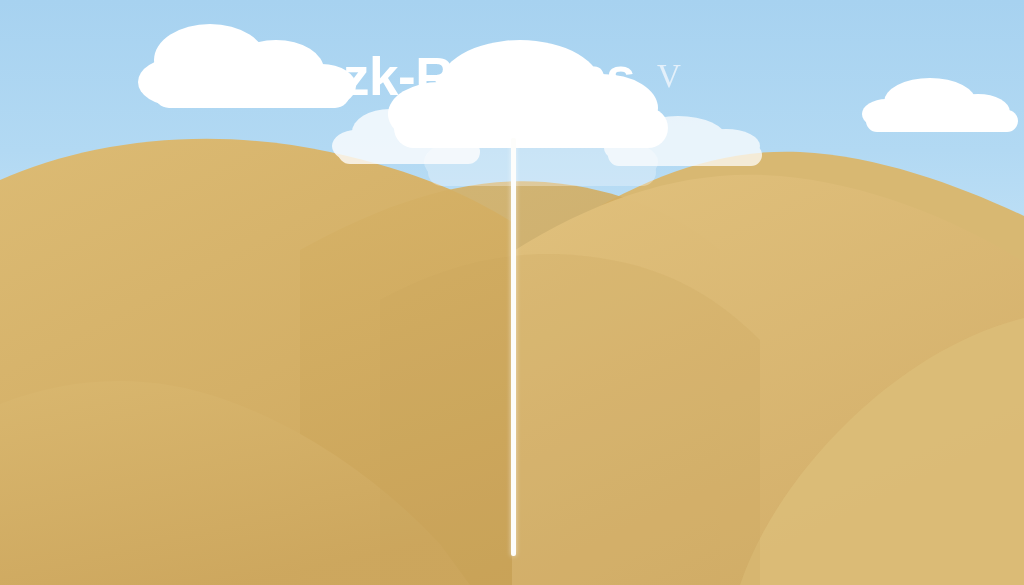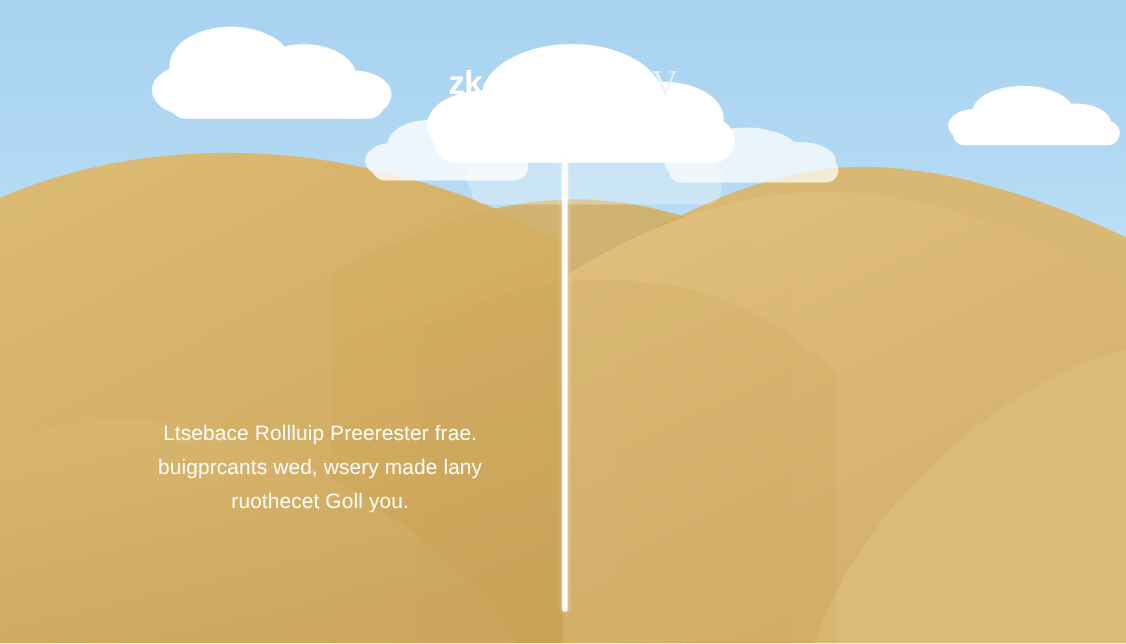--- a/index.html
+++ b/index.html
@@ -48,21 +48,21 @@
     top: 48px;
     width: 1024px;
     height: 56px;
     display: flex;
     align-items: center;
     justify-content: center;
     gap: 22px;
     z-index: 6;
   }
   .title-main {
-    font-size: 30px;
+    font-size: 53px;
     font-weight: 700;
     color: #ffffff;
     letter-spacing: -0.5px;
     white-space: nowrap;
     line-height: 1;
   }
   .title-sep {
     font-family: "Liberation Serif", serif;
     font-size: 33px;
     font-weight: 400;
@@ -223,18 +223,15 @@
   </div>
 
   <div class="title-row">
     <span class="title-main">zk-Rollkups</span>
     <span class="title-sep">V</span>
   </div>
 
   <div class="divider"></div>
 
   <div class="columns">
-    <div class="col col-left">
-      <p class="body-text">Ltsebace Rollluip Preerester frae. buigprcants wed, wsery made lany ruothecet Goll you.</p>
-    </div>
   </div>
 
 </div>
 
 </body></html>

